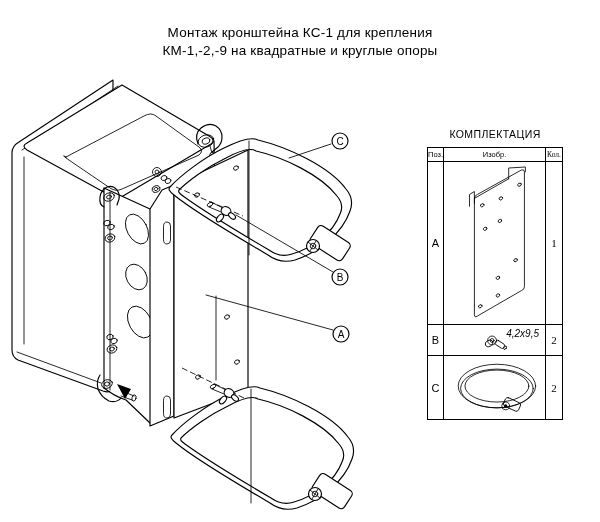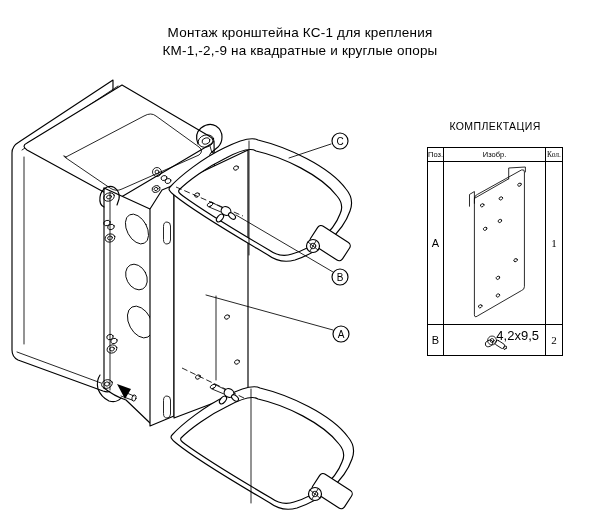--- a/index.html
+++ b/index.html
@@ -1,33 +1,33 @@
 <!DOCTYPE html>
 <html><head>
 <meta charset="utf-8">
 <style>
   html,body{margin:0;padding:0;background:#fff;}
   .canvas{position:relative;width:600px;height:522px;background:#fff;overflow:hidden;
           font-family:"Liberation Sans",sans-serif;color:#000;}
   .title{position:absolute;left:0;top:24px;width:600px;text-align:center;
          font-size:13.5px;line-height:18px;letter-spacing:0.2px;}
-  .kit-heading{position:absolute;left:427px;top:120px;width:136px;text-align:center;
+  .kit-heading{position:absolute;left:427px;top:128px;width:136px;text-align:center;
                font-size:10.5px;letter-spacing:0.4px;}
-  .kit{position:absolute;left:427px;top:147px;width:136px;height:209px;
+  .kit{position:absolute;left:427px;top:147px;width:136px;height:273px;
        border:1px solid #000;box-sizing:border-box;display:grid;
        grid-template-columns:16px 102px 1fr;
        grid-template-rows:14px 163px 31px 1fr;}
   .kit>div{border-right:1px solid #000;border-bottom:1px solid #000;
            display:flex;align-items:center;justify-content:center;
            position:relative;overflow:hidden;}
   .kit>div.lastcol{border-right:none;font-family:Liberation Serif, serif;}
   .kit>div.lastrow{border-bottom:none;}
   .hdr{font-size:7.5px;}
   .pos,.qty{font-size:11px;}
-  .note{position:absolute;top:3px;right:6px;font-size:13px;}
+  .note{position:absolute;top:3px;right:6px;font-size:10px;font-style:italic;}
   svg{display:block;}
   .ln{fill:none;stroke:#000;stroke-width:1.15;stroke-linecap:round;stroke-linejoin:round;}
   .thin{fill:none;stroke:#000;stroke-width:0.85;stroke-linecap:round;stroke-linejoin:round;}
   .fw{fill:#fff;stroke:#000;stroke-width:1.15;stroke-linejoin:round;}
   .dash{fill:none;stroke:#000;stroke-width:0.85;stroke-dasharray:6 3;}
   .blk{fill:#000;stroke:none;}
   .callout-text{font-family:"Liberation Sans",sans-serif;font-size:10px;}
   .main-svg{position:absolute;left:0;top:0;}
 </style>
 </head>

